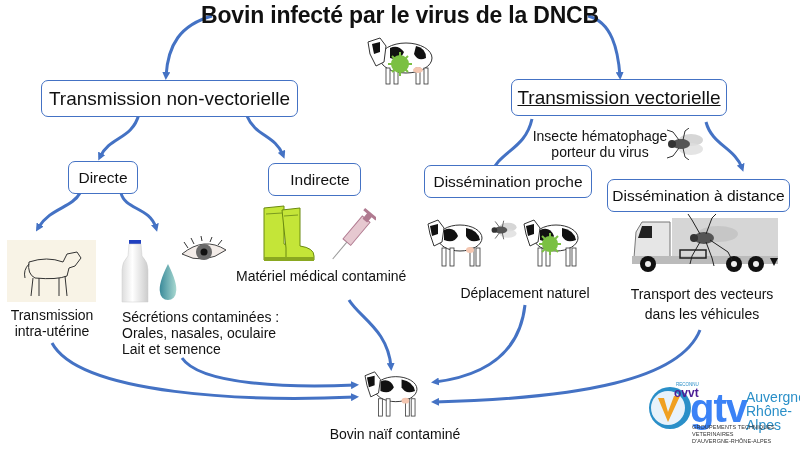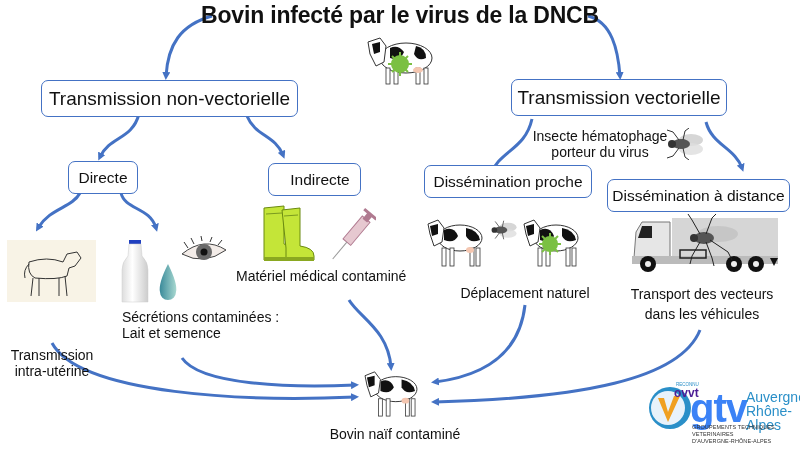--- a/index.html
+++ b/index.html
@@ -75,21 +75,21 @@
         <line x1="28" y1="32" x2="52" y2="32"></line>
       <line x1="32" y1="24" x2="48" y2="40"></line>
         <line x1="48" y1="24" x2="32" y2="40"></line>
     </g>
   </g>
 </svg>
 
 <div class="box lvl1" style="left:41px;top:80px;width:255px;height:35px;">
   <span>Transmission non-vectorielle</span>
 </div>
-<div class="box lvl1" style="left:511px;top:79px;width:214px;height:35px;">
+<div class="box lvl1" style="left:511px;top:79px;width:214px;height:35px;text-decoration:underline;">
   <span>Transmission vectorielle</span>
 </div>
 
 <div class="box lvl2" style="left:68px;top:161px;width:68px;height:31px;">
   <span>Directe</span>
 </div>
 <div class="box lvl2" style="left:268px;top:163px;width:80px;height:31px;padding-left:11px;">
   <span>Indirecte</span>
 </div>
 <div class="box lvl2" style="left:424px;top:165px;width:166px;height:31px;">
@@ -121,21 +121,21 @@
     <g fill="none" stroke="#333" stroke-width="1">
       <path d="M22,22 Q40,16 56,22 L60,14 L70,12 L74,18 L68,26 L62,28 L60,36 Q50,40 28,38 Q20,34 22,22 Z"></path>
       <path d="M26,38 L24,56"></path>
         <path d="M32,38 L32,56"></path>
         <path d="M52,38 L52,56"></path>
         <path d="M58,36 L60,56"></path>
       <path d="M22,24 Q16,30 18,38"></path>
     </g>
   </svg>
 </div>
-<div class="label small" style="left:10px;top:307px;width:84px;margin-top:40px;">
+<div class="label small" style="left:10px;top:307px;width:84px;">
   <div>Transmission</div>
   <div>intra-utérine</div>
 </div>
 
 <svg class="abs" style="left:120px;top:240px;" width="30" height="64" viewBox="0 0 30 64">
   <defs>
       <linearGradient id="mg" x1="0" x2="1">
         <stop offset="0" stop-color="#ddd"></stop>
         <stop offset="0.4" stop-color="#fff"></stop>
         <stop offset="1" stop-color="#ccc"></stop>
@@ -160,20 +160,21 @@
   <g stroke="#333" stroke-width="1">
       <path d="M8,12 L4,6"></path>
       <path d="M14,8 L11,2"></path>
       <path d="M22,5 L21,0"></path>
       <path d="M30,6 L32,1"></path>
       <path d="M38,9 L42,4"></path>
     </g>
 </svg>
 <div class="label small left" style="left:122px;top:309px;width:140px;">
   <div>Sécrétions contaminées :</div>
+  <div>Orales, nasales, oculaire</div>
   <div>Lait et semence</div>
 </div>
 
 <svg class="abs" style="left:262px;top:204px;" width="56" height="58" viewBox="0 0 56 58">
   <g fill="#C4E538" stroke="#6a8a10" stroke-width="1">
     <path d="M2,4 L22,2 L22,40 Q30,42 30,50 L30,56 L2,56 Z"></path>
     <path d="M20,6 L38,4 L38,42 Q52,44 52,52 L52,56 L24,56 L24,44 Z"></path>
   </g>
   <g stroke="#7a9a20" stroke-width="1" fill="none">
       <path d="M4,10 L20,9"></path>

